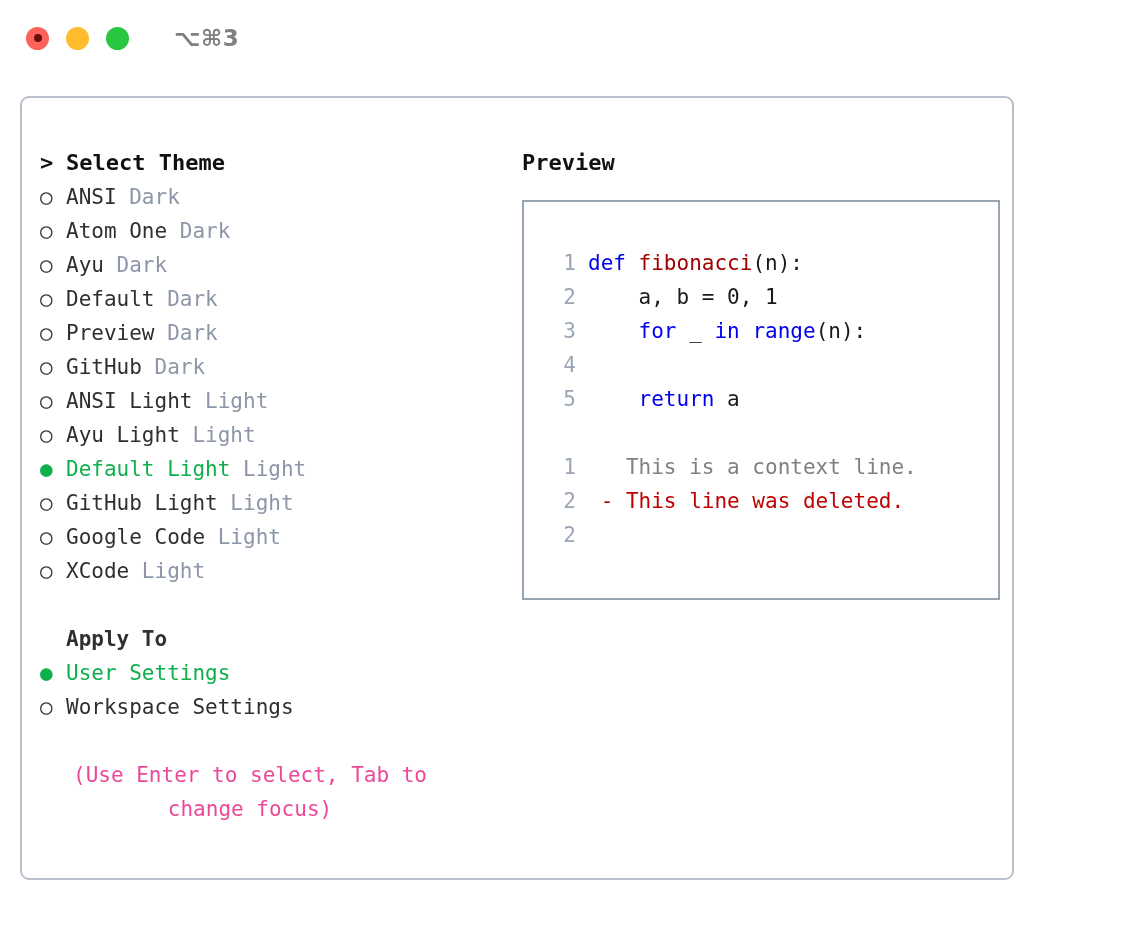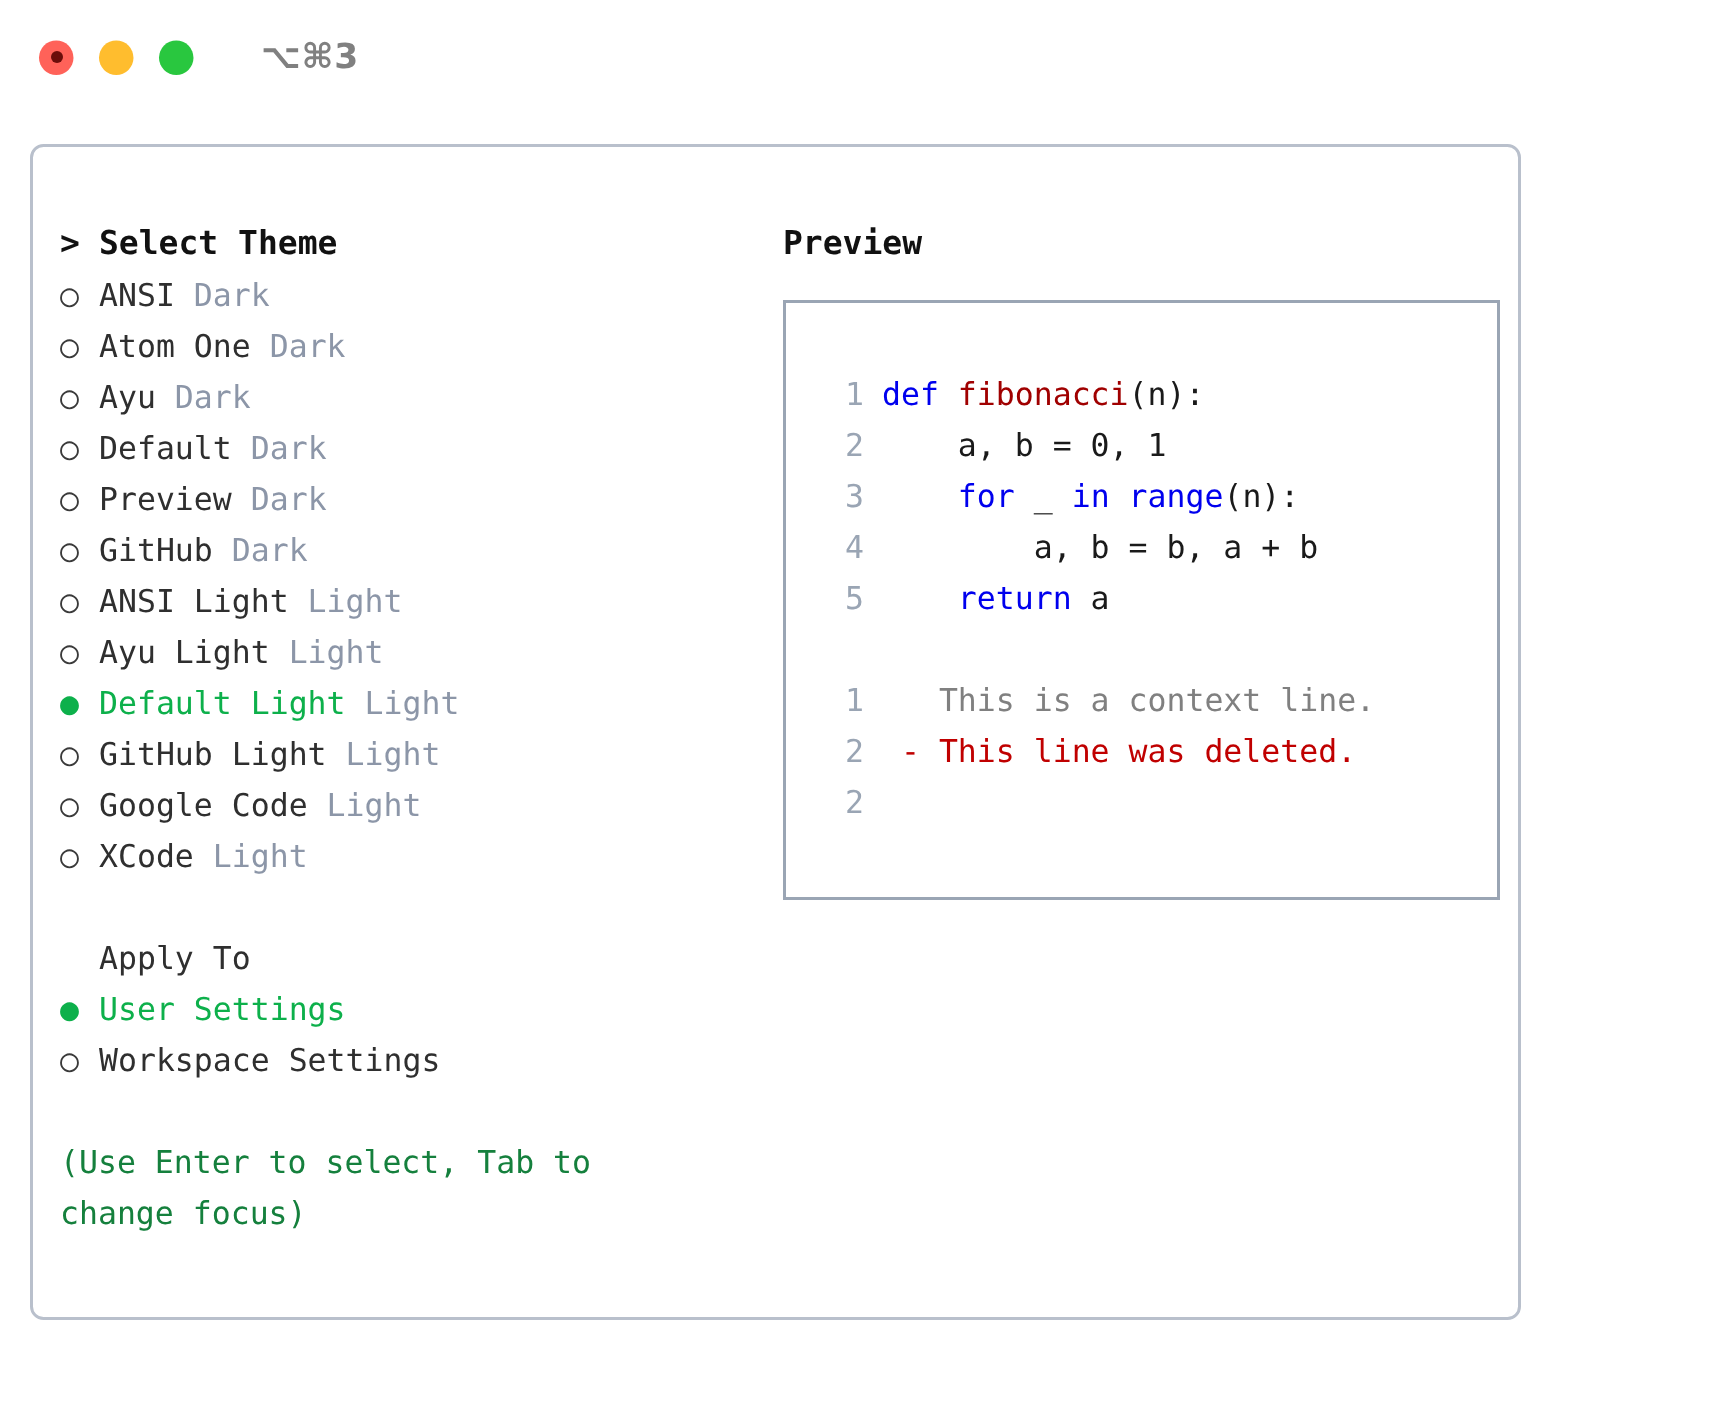--- a/index.html
+++ b/index.html
@@ -118,32 +118,34 @@
   .opt .tag     { color: #8c96a8; }
   .opt.selected .marker { color: #0db04b; }
   .opt.selected .label  { color: #0db04b; }
 
   .group-title {
     display: flex;
     font-size: 21px;
     line-height: 34px;
     color: #2f2f2f;
     white-space: pre;
+    font-weight: bold;
   }
   .group-title .marker { color: transparent; }
 
   .spacer-block { height: 34px; }
 
   .hint {
     margin-top: 34px;
-    color: #15803d;
+    color: #ec4899;
     font-size: 21px;
     line-height: 34px;
     width: 420px;
     white-space: pre-wrap;
+    text-align: center;
   }
 
   
   .right-col {
     flex: 1 1 auto;
     padding-left: 12px;
   }
   .preview-title {
     font-size: 22px;
     font-weight: 700;
@@ -236,21 +238,21 @@
       </div>
 
       <div class="right-col">
         <div class="preview-title">Preview</div>
 
         <div class="preview-box">
           <div id="code-block">
               <div class="code-line"><span class="lineno">1</span><span><span class="tok-kw">def </span><span class="tok-fn">fibonacci</span><span class="tok-txt">(n):</span></span></div>
               <div class="code-line"><span class="lineno">2</span><span><span class="tok-txt">    a, b = 0, 1</span></span></div>
               <div class="code-line"><span class="lineno">3</span><span><span class="tok-txt">    </span><span class="tok-kw">for</span><span class="tok-txt"> _ </span><span class="tok-kw">in</span><span class="tok-txt"> </span><span class="tok-kw">range</span><span class="tok-txt">(n):</span></span></div>
-              <div class="code-line"><span class="lineno">4</span><span><span class="tok-txt">        a, b = b, a + b</span></span></div>
+              <div class="code-line"><span class="lineno">4</span></div>
               <div class="code-line"><span class="lineno">5</span><span><span class="tok-txt">    </span><span class="tok-kw">return</span><span class="tok-txt"> a</span></span></div>
             </div>
           <div class="code-gap"></div>
           <div id="diff-block">
               <div class="code-line"><span class="lineno">1</span><span><span class="tok-ctx">   This is a context line.</span></span></div>
               <div class="code-line"><span class="lineno">2</span><span><span class="tok-del"> - This line was deleted.</span></span></div>
               <div class="code-line"><span class="lineno">2</span></div>
             </div>
         </div>
       </div>

